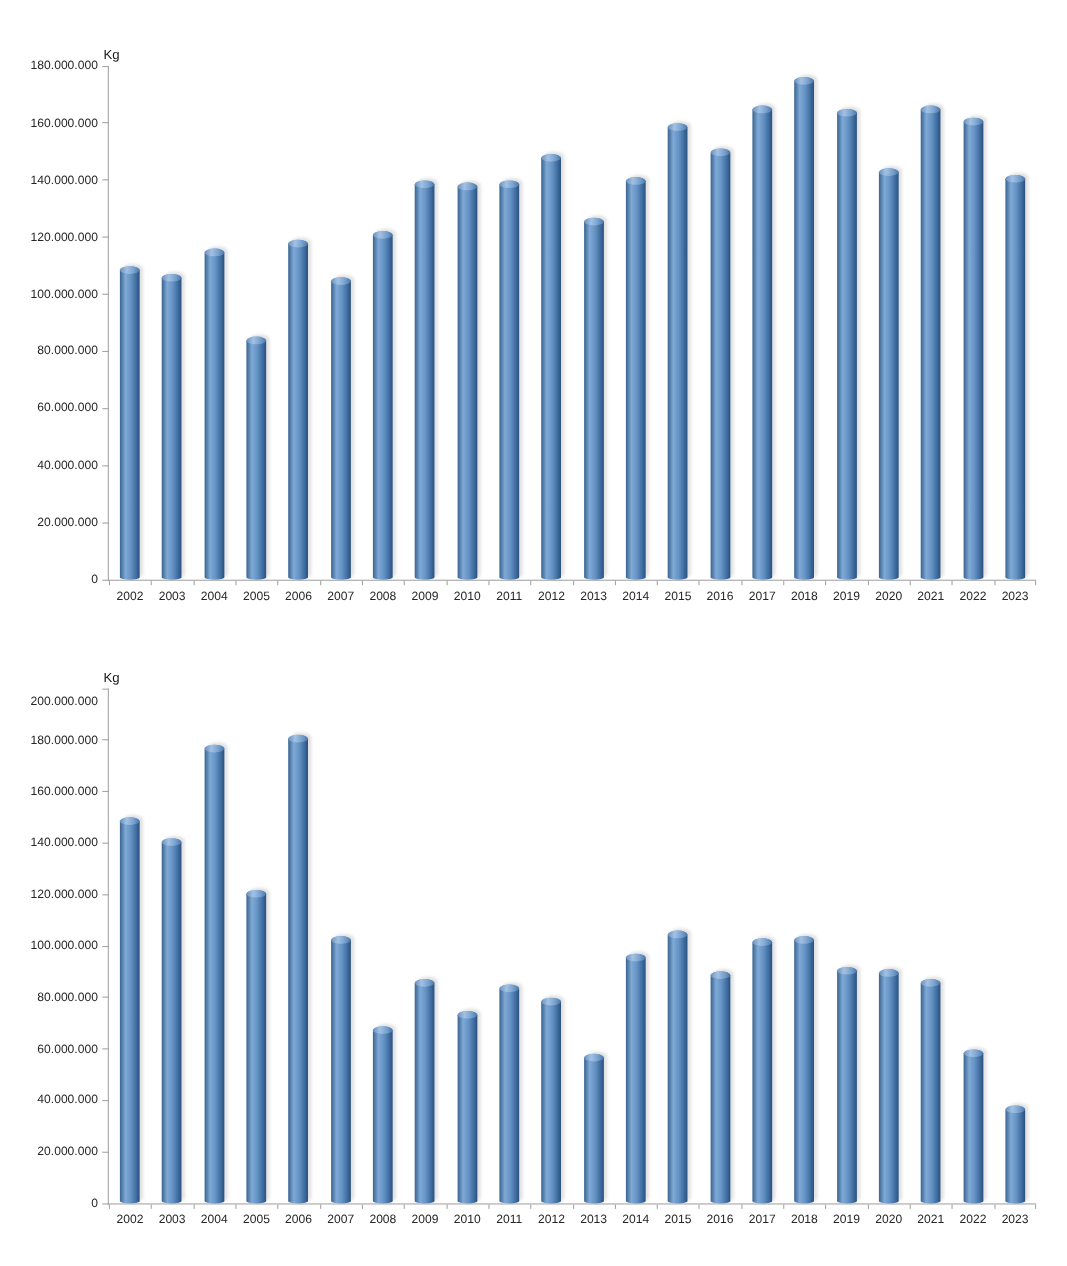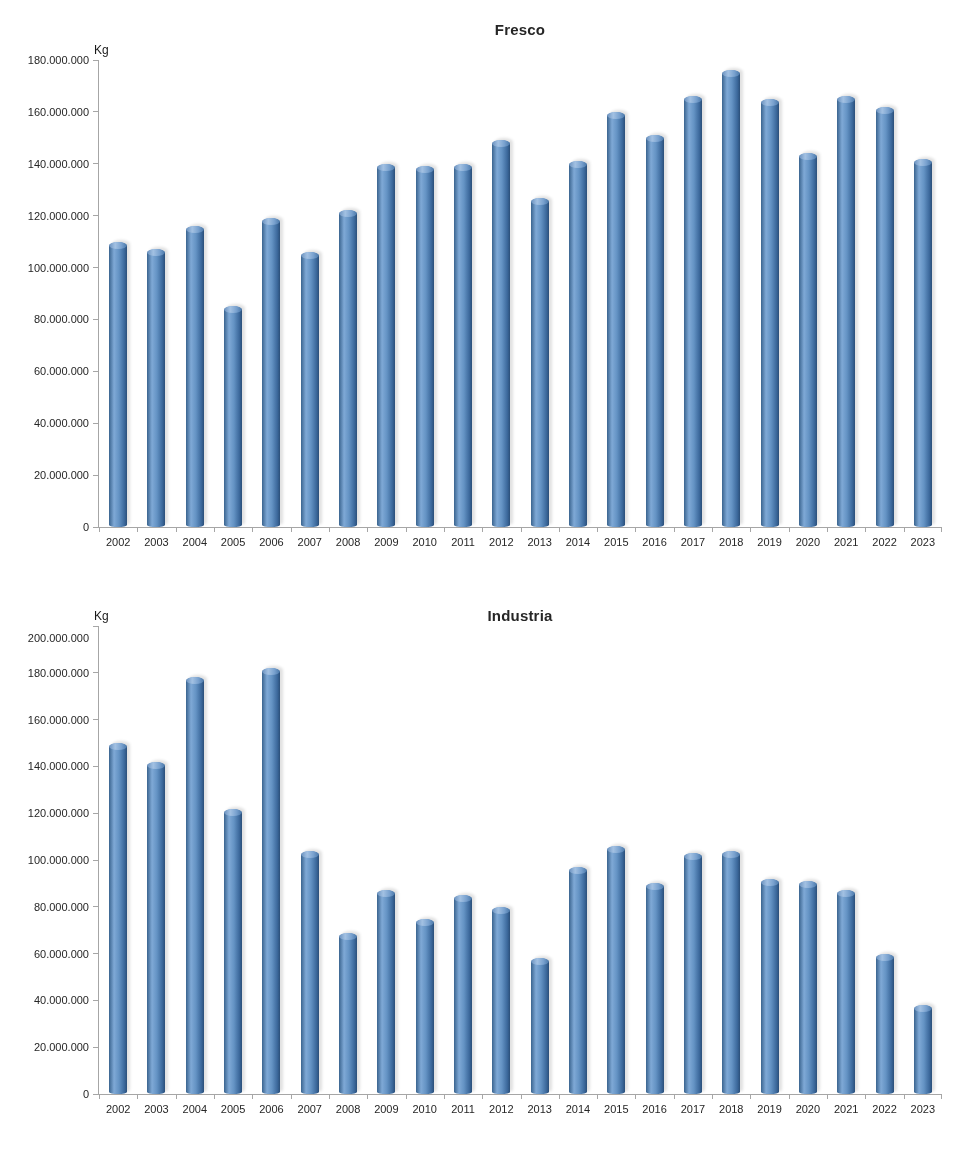--- a/index.html
+++ b/index.html
@@ -96,21 +96,20 @@
       #6d94c2 0%, #a7c4e4 35%, #7ca4d1 70%, #4d7bac 100%);
     opacity: 0.9;
   }
 </style>
 </head>
 <body>
 
 <div class="canvas">
 
   <section class="chart chart-fresco">
-    <h2 class="chart-title">Fresco</h2>
     <div class="plot-wrap">
       <div class="unit-label">Kg</div>
       <div class="plot-area">
           <div class="ytick" style="top: -0.5px;"></div>
           <div class="ylab" style="top: 0px;">180.000.000</div>
           <div class="ytick" style="top: 51.3889px;"></div>
           <div class="ylab" style="top: 51.8889px;">160.000.000</div>
           <div class="ytick" style="top: 103.278px;"></div>
           <div class="ylab" style="top: 103.778px;">140.000.000</div>
           <div class="ytick" style="top: 155.167px;"></div>
@@ -192,21 +191,20 @@
           <div class="xlab" style="left: 747.205px;">2021</div>
           <div class="bar" style="left: 776.523px; height: 420.3px;"></div>
           <div class="xlab" style="left: 785.523px;">2022</div>
           <div class="bar" style="left: 814.841px; height: 368.411px;"></div>
           <div class="xlab" style="left: 823.841px;">2023</div>
         </div>
     </div>
   </section>
 
   <section class="chart chart-industria">
-    <h2 class="chart-title">Industria</h2>
     <div class="plot-wrap">
       <div class="unit-label">Kg</div>
       <div class="plot-area">
           <div class="ytick" style="top: -0.5px;"></div>
           <div class="ylab" style="top: 12px;">200.000.000</div>
           <div class="ytick" style="top: 46.3px;"></div>
           <div class="ylab" style="top: 46.8px;">180.000.000</div>
           <div class="ytick" style="top: 93.1px;"></div>
           <div class="ylab" style="top: 93.6px;">160.000.000</div>
           <div class="ytick" style="top: 139.9px;"></div>

